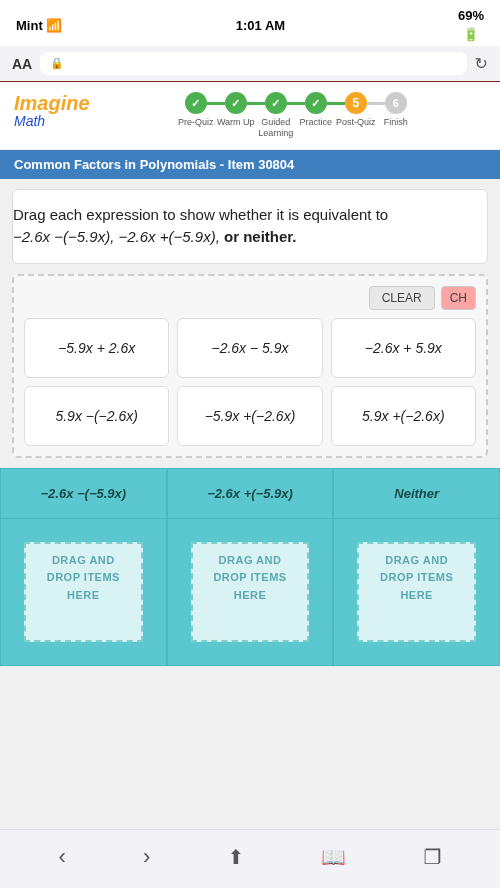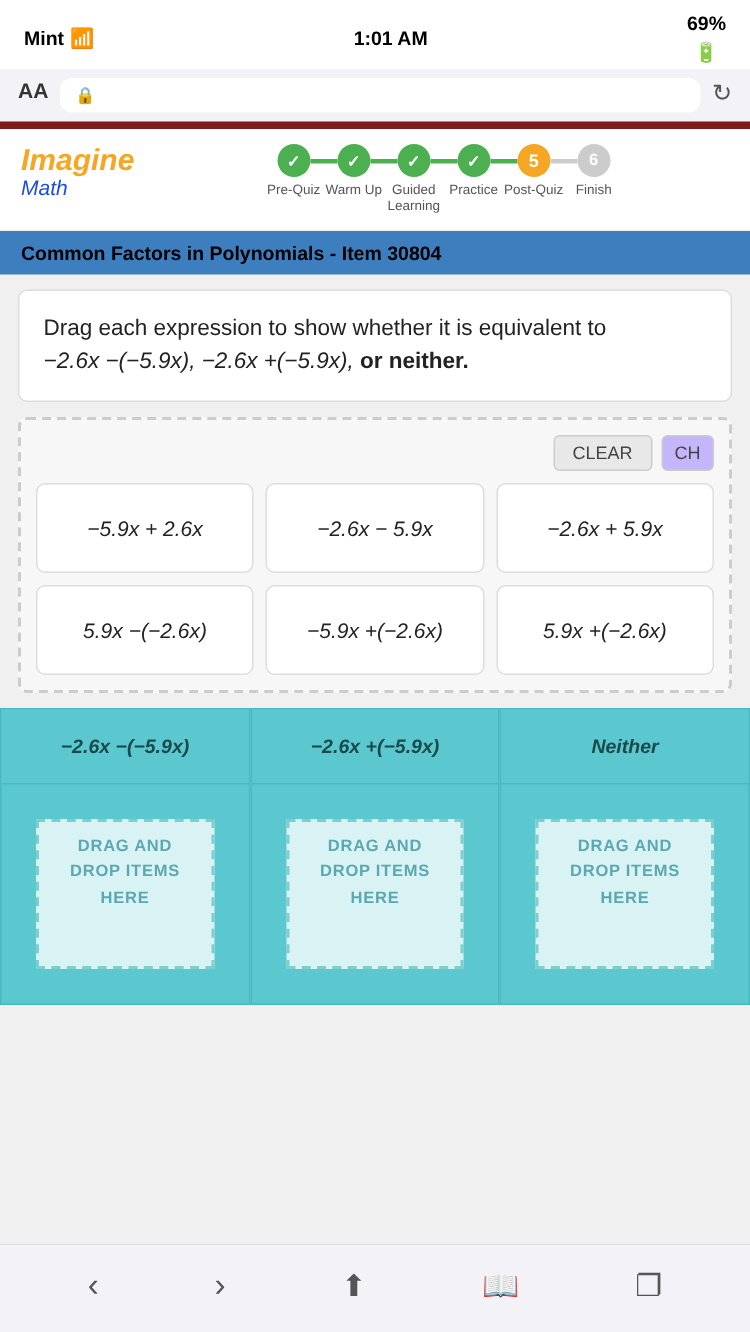--- a/index.html
+++ b/index.html
@@ -24,22 +24,23 @@
     }
     .status-left { display: flex; align-items: center; gap: 4px; }
     .status-center { font-weight: 600; }
     .status-right { display: flex; align-items: center; gap: 4px; flex-direction: column; }
 
     
     .browser-bar {
       background: #f2f2f7;
       padding: 6px 12px;
       display: flex;
+      align-items: center;
       gap: 8px;
-      border-bottom: 5px solid #7f1d1d;
+      border-bottom: 1px solid #7f1d1d;
     }
     .browser-aa { font-size: 14px; font-weight: 600; color: #333; }
     .url-bar {
       flex: 1;
       background: white;
       border-radius: 8px;
       padding: 5px 10px;
       display: flex;
       align-items: center;
       gap: 5px;
@@ -124,32 +125,32 @@
       font-size: 9px;
       color: #555;
       text-align: center;
       width: 40px;
       line-height: 1.2;
     }
 
     
     .section-title-bar {
       background: #3d7ebf;
-      color: #000000;
+      color: #ffffff;
       padding: 7px 14px;
       font-size: 13px;
       font-weight: 600;
     }
 
     
     .instruction-box {
       background: white;
       margin: 10px 12px;
       border-radius: 6px;
-      padding: 14px 16px;
+      padding: 14px 0;
       border: 1px solid #ddd;
       font-size: 15px;
       line-height: 1.5;
       color: #222;
     }
 
     
     .drag-area {
       background: #f7f7f7;
       margin: 0 12px 10px 12px;
@@ -166,21 +167,21 @@
     .btn-clear {
       background: #e8e8e8;
       border: 1px solid #ccc;
       border-radius: 4px;
       padding: 4px 12px;
       font-size: 12px;
       color: #444;
       cursor: pointer;
     }
     .btn-ch {
-      background: #c4b5fd;
+      background: #fca5a5;
       border: 1px solid #ccc;
       border-radius: 4px;
       padding: 4px 8px;
       font-size: 12px;
       color: #444;
       cursor: pointer;
     }
 
     .expressions-grid {
       display: grid;

